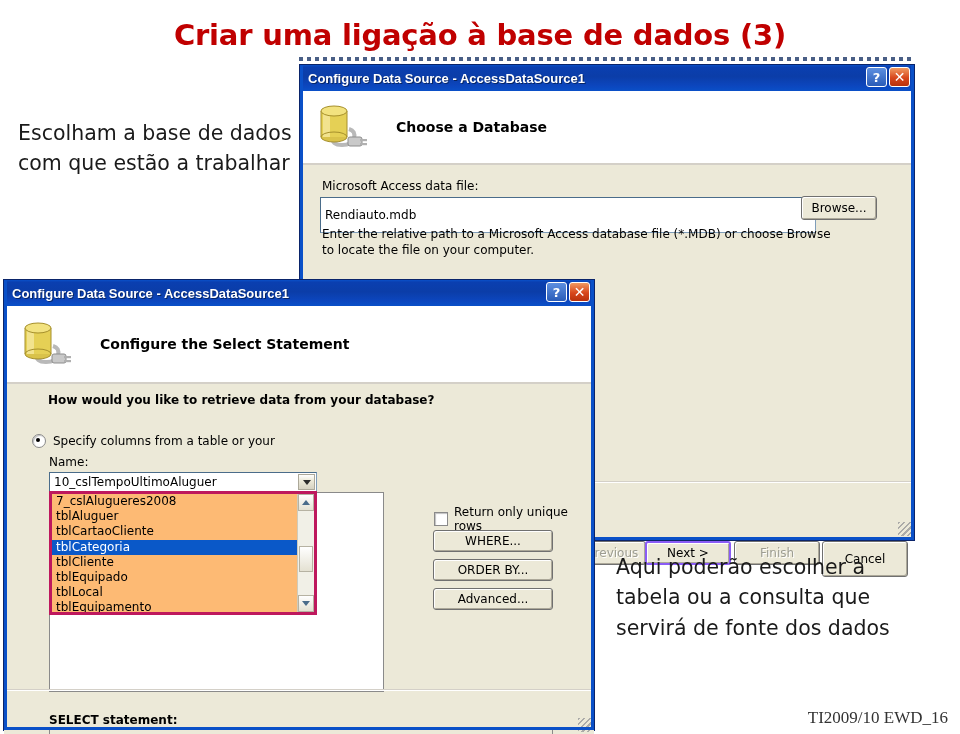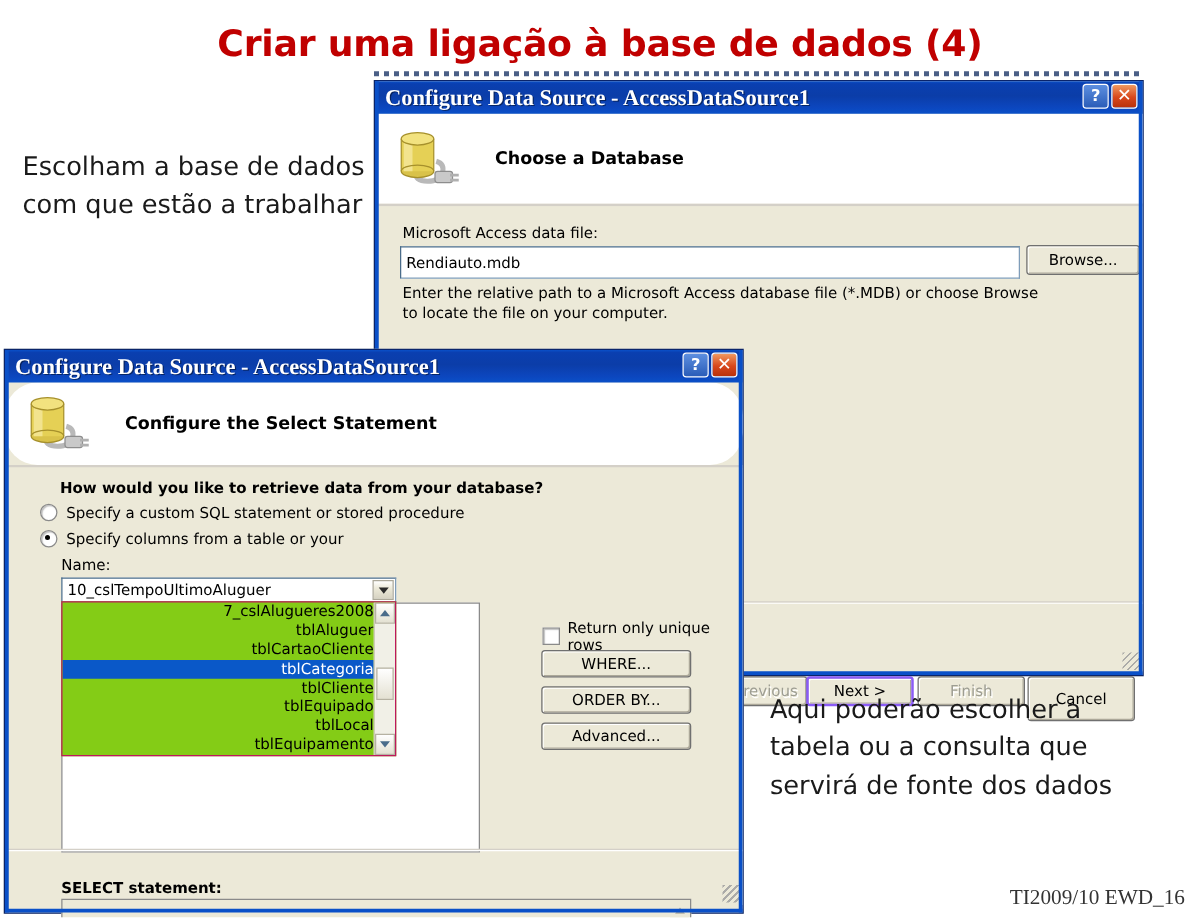--- a/index.html
+++ b/index.html
@@ -82,23 +82,23 @@
     height: 26px;
     background: linear-gradient(to bottom,
         #0A50C8 0%, #0A3FB0 8%, #0B3DA8 45%, #0C46BE 80%, #0A50C8 100%);
     display: flex;
     align-items: center;
     padding-left: 8px;
     box-sizing: border-box;
   }
   .titlebar .title-text {
     color: #ffffff;
-    font-family: Liberation Serif, serif;
+    font-family: Liberation Sans, sans-serif;
     font-weight: bold;
-    font-size: 18px;
+    font-size: 13px;
     white-space: nowrap;
     text-shadow: 1px 1px 0 rgba(0,0,0,0.45);
   }
   .tb-buttons {
     position: absolute;
     right: 4px;
     top: 2px;
     display: flex;
     gap: 2px;
   }
@@ -231,26 +231,25 @@
   }
   .tri-down {
     width: 0; height: 0;
     border-left: 4px solid transparent;
     border-right: 4px solid transparent;
     border-top: 5px solid #2b2b2b;
   }
 
   
   .listbox {
-    background: #84cc16;
-    border: 1px solid #be185d;
+    background: #fdba74;
+    border: 3px solid #be185d;
     box-sizing: border-box;
     position: relative;
     overflow: hidden;
-    text-align: right;
   }
   .list-items { position: absolute; left:0; top:0; right:17px; }
   .list-item {
     height: 15.2px;
     line-height: 15.2px;
     padding-left: 4px;
     font-family: "DejaVu Sans", sans-serif;
     font-size: 12px;
     color: #000000;
     white-space: nowrap;
@@ -317,21 +316,21 @@
     background-image:
       repeating-linear-gradient(135deg, #a0a0a0 0 1.5px, transparent 1.5px 4px);
     opacity:.85;
   }
 </style>
 </head>
 <body>
 
 <div id="slide">
 
-  <div class="slide-title">Criar uma ligação à base de dados (4)</div>
+  <div class="slide-title">Criar uma ligação à base de dados (3)</div>
 
   <div class="note" id="note-left">Escolham a base de dados com que estão a trabalhar</div>
 
   <div class="marquee"></div>
 
   <div class="dialog" style="left:299px; top:64px; width:616px; height:477px;">
 
     <div class="titlebar">
       <span class="title-text">Configure Data Source - AccessDataSource1</span>
       <div class="tb-buttons">
@@ -359,23 +358,23 @@
         </svg>
       </div>
       <span class="hdr-title">Choose a Database</span>
     </div>
     <div class="hdr-sep"></div>
 
     <div class="body" style="height:373px;">
 
       <div class="lbl" style="position:absolute; left:22px; top:14px;">Microsoft Access data file:</div>
 
-      <div class="textbox" style="left:20px; top:32px; width:496px; height:26px; position:absolute;">Rendiauto.mdb</div>
-
-      <div class="btn" style="position:absolute; left:521px; top:31px; width:91px; height:24px;">Browse...</div>
+      <div class="textbox" style="left:20px; top:32px; width:496px; height:36px; position:absolute;">Rendiauto.mdb</div>
+
+      <div class="btn" style="position:absolute; left:501px; top:31px; width:76px; height:24px;">Browse...</div>
 
       <div class="lbl" style="position:absolute; left:22px; top:61px; width:510px; line-height:1.35;">Enter the relative path to a Microsoft Access database file (*.MDB) or choose Browse to locate the file on your computer.</div>
 
       <div class="footer-sep" style="position:absolute; left:0; right:0; bottom:56px;"></div>
 
       <div class="btn disabled" style="position:absolute; left:266px; top:376px; width:80px; height:24px;">&lt; Previous</div>
       <div class="btn default" style="position:absolute; left:345px; top:376px; width:86px; height:24px;">Next &gt;</div>
       <div class="btn disabled" style="position:absolute; left:434px; top:376px; width:86px; height:24px;">Finish</div>
       <div class="btn" style="position:absolute; left:522px; top:376px; width:86px; height:36px;">Cancel</div>
 
@@ -390,21 +389,21 @@
   <div class="dialog" style="left:3px; top:279px; width:592px; height:452px;">
 
     <div class="titlebar">
       <span class="title-text">Configure Data Source - AccessDataSource1</span>
       <div class="tb-buttons">
         <div class="tb-btn tb-help">?</div>
         <div class="tb-btn tb-close">✕</div>
       </div>
     </div>
 
-    <div class="dlg-header" style="height:66px;border-radius:26px;">
+    <div class="dlg-header" style="height:76px;">
       <div class="db-icon">
         <svg width="62" height="56" viewBox="0 0 62 56">
           <g>
             <path d="M18 38 q0 8 10 8 q10 0 12 -7 q2 -7 -5 -9" fill="none" stroke="#b9b9b9" stroke-width="4"></path>
             <rect x="34" y="38" width="14" height="9" rx="2" fill="#c9c9c9" stroke="#8d8d8d" stroke-width="1"></rect>
             <rect x="46" y="40" width="7" height="2.2" fill="#b0b0b0"></rect>
             <rect x="46" y="44" width="7" height="2.2" fill="#b0b0b0"></rect>
           </g>
           <ellipse cx="20" cy="38" rx="13" ry="5" fill="#d9c24a"></ellipse>
           <rect x="7" y="12" width="26" height="26" fill="#e5d055"></rect>
@@ -415,24 +414,20 @@
         </svg>
       </div>
       <span class="hdr-title">Configure the Select Statement</span>
     </div>
     <div class="hdr-sep"></div>
 
     <div class="body" style="height:350px;">
 
       <div class="lbl lbl-b" style="position:absolute; left:44px; top:9px;">How would you like to retrieve data from your database?</div>
 
-      <div class="radio-row" style="position:absolute; left:28px; top:29px;">
-        <span class="radio"></span>
-        <span class="lbl">Specify a custom SQL statement or stored procedure</span>
-      </div>
 
       <div class="radio-row" style="position:absolute; left:28px; top:50px;">
         <span class="radio checked"></span>
         <span class="lbl">Specify columns from a table or your</span>
       </div>
 
       <div class="lbl" style="position:absolute; left:45px; top:71px;">Name:</div>
 
       <div class="combo" style="position:absolute; left:45px; top:88px; width:268px; height:20px;">
         <span>10_cslTempoUltimoAluguer</span>

